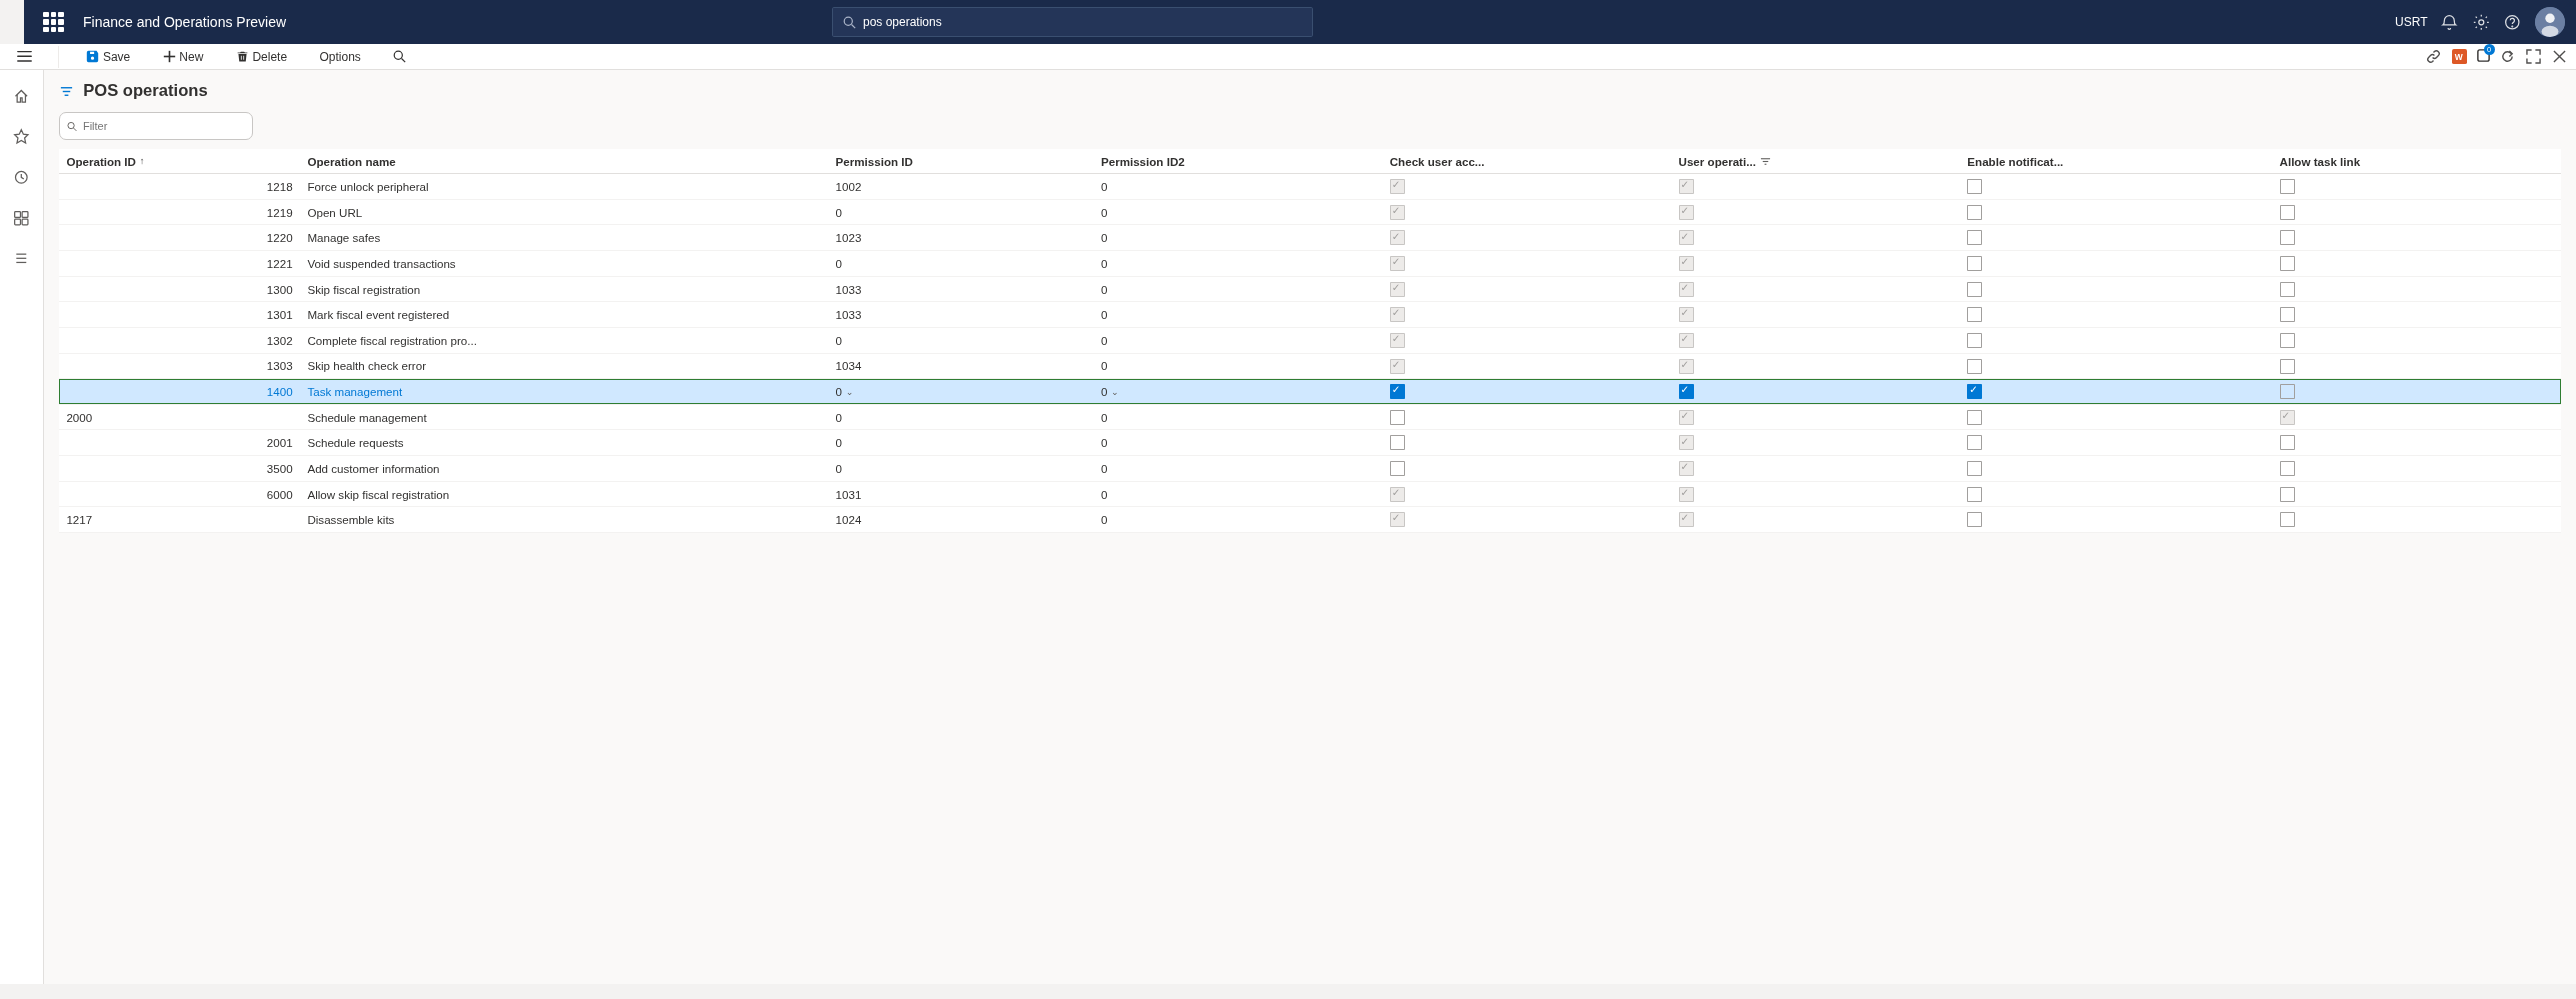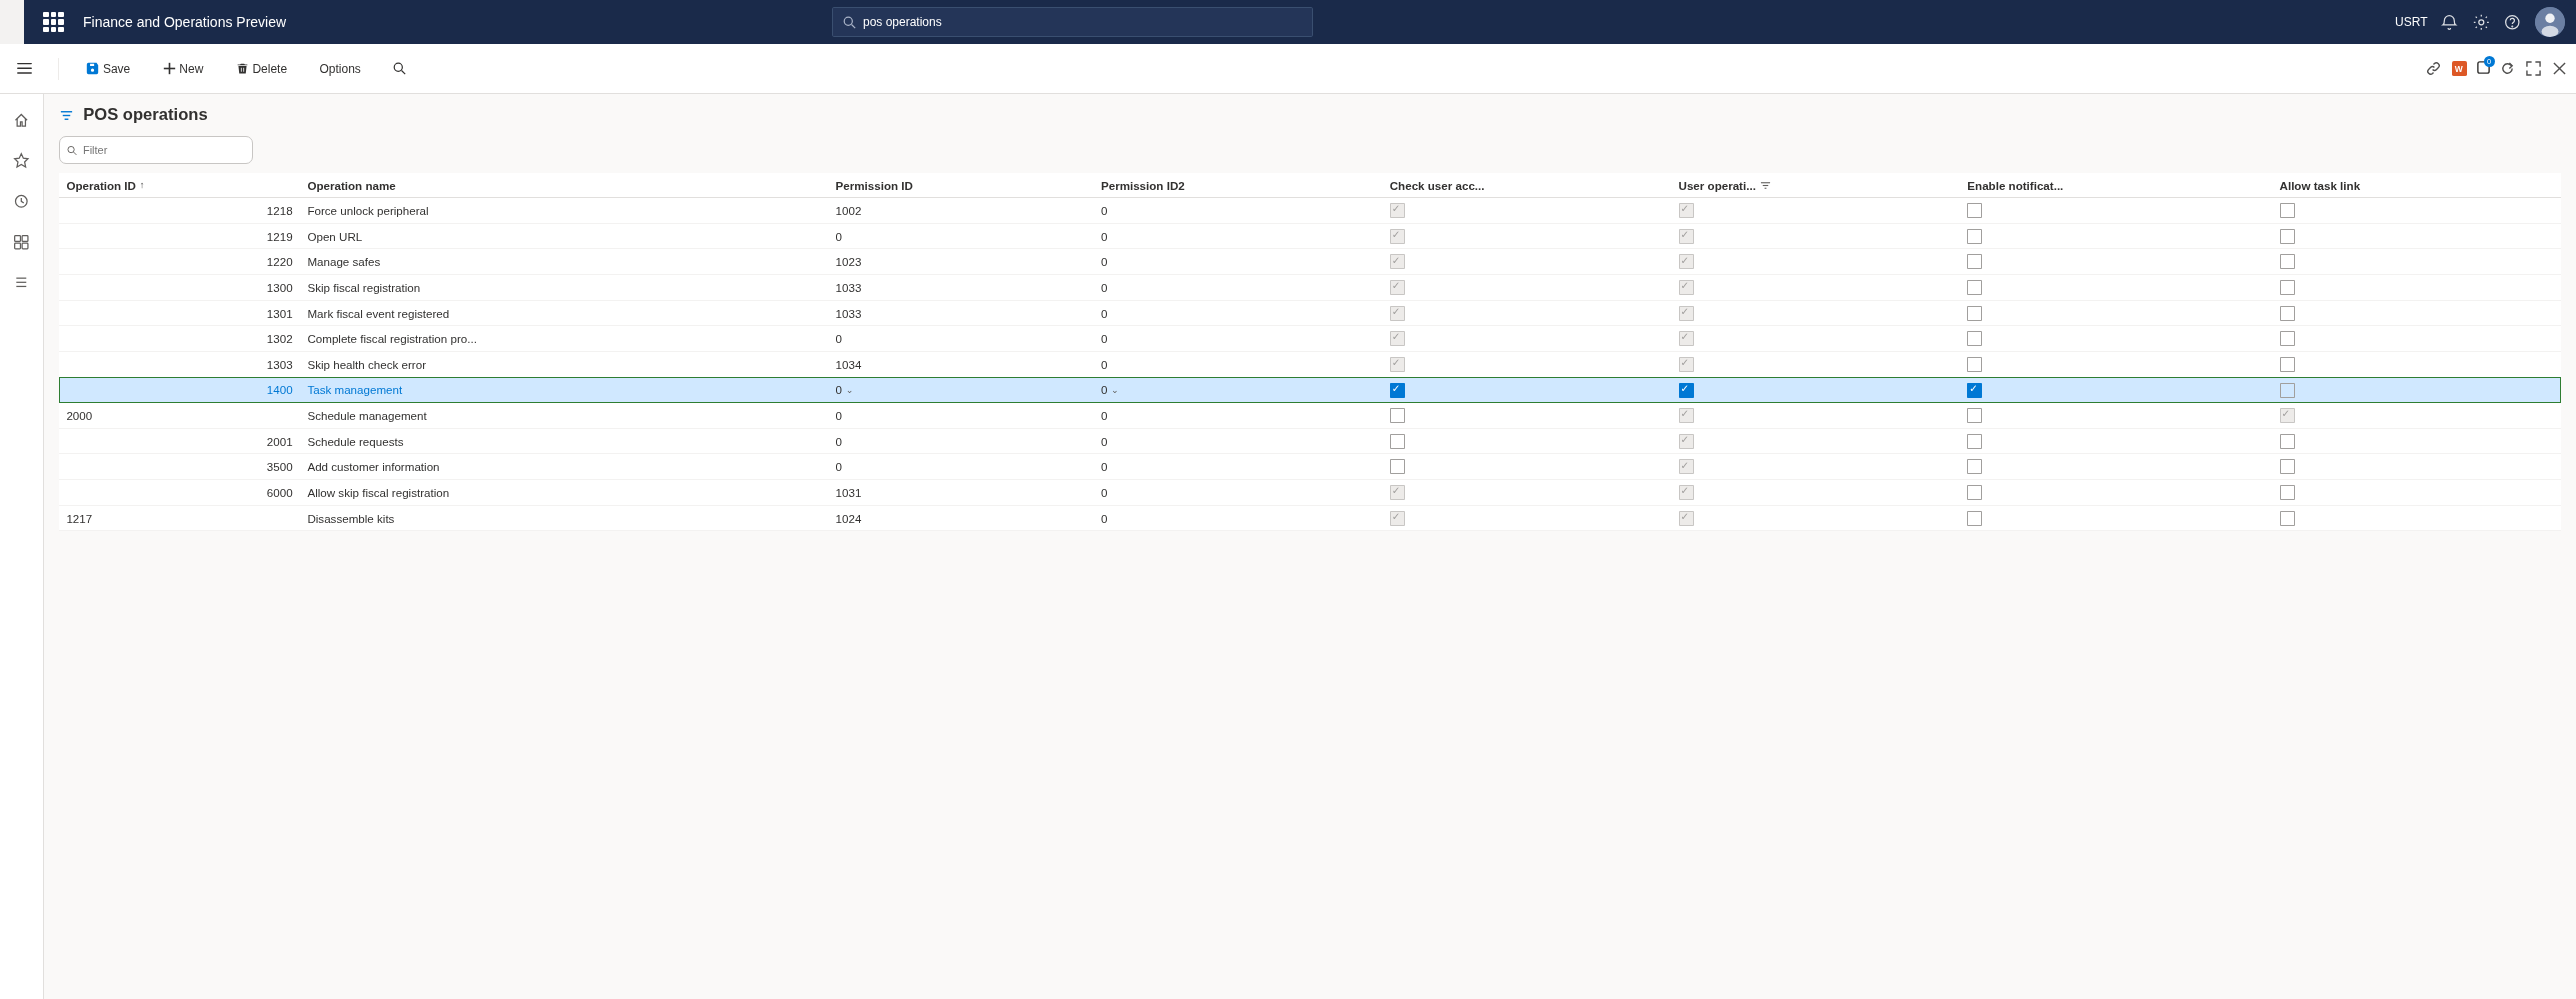--- a/index.html
+++ b/index.html
@@ -25,21 +25,21 @@
     .top-nav-search input::placeholder { color: #aab4c8; }
     .top-nav-right { display: flex; align-items: center; gap: 13px; margin-left: auto; }
     .top-nav-right .username { font-size: 12px; }
     .nav-icon { width: 18.5px; height: 18.5px; display: flex; align-items: center; justify-content: center; cursor: pointer; opacity: 0.85; }
     .avatar { width: 30px; height: 30px; border-radius: 50%; background: #6b7fa3; display: flex; align-items: center; justify-content: center; font-size: 11px; cursor: pointer; overflow: hidden; }
 
     
     .command-bar {
       display: flex; align-items: center;
       background: #fff; border-bottom: 0.9px solid #e1dfdd;
-      height: 50px; padding: 0 7.4px; gap: 14px;
+      height: 26px; padding: 0 7.4px; gap: 14px;
     }
     .cmd-btn {
       display: flex; align-items: center; gap: 3.7px;
       padding: 3.7px 9.2px; cursor: pointer; border: none;
       background: transparent; font-size: 12px; color: #323130;
       border-radius: 1.8px;
     }
     .cmd-divider { width: 0.9px; height: 22px; background: #edebe9; margin: 0 3.7px; }
 
     
@@ -356,20 +356,30 @@
               <td>0</td>
               <td><span class="cb faded"></span></td>
               <td><span class="cb faded"></span></td>
               <td><span class="cb"></span></td>
               <td><span class="cb"></span></td>
             </tr>
             <tr>
               <td style="text-align: right; color: rgb(50, 49, 48);">1220</td>
               <td style="color: rgb(50, 49, 48);">Manage safes</td>
               <td>1023</td>
+              <td>0</td>
+              <td><span class="cb faded"></span></td>
+              <td><span class="cb faded"></span></td>
+              <td><span class="cb"></span></td>
+              <td><span class="cb"></span></td>
+            </tr>
+            <tr>
+              <td style="text-align: right; color: rgb(50, 49, 48);">1221</td>
+              <td style="color: rgb(50, 49, 48);">Void suspended transactions</td>
+              <td>0</td>
               <td>0</td>
               <td><span class="cb faded"></span></td>
               <td><span class="cb faded"></span></td>
               <td><span class="cb"></span></td>
               <td><span class="cb"></span></td>
             </tr>
             <tr>
               <td style="text-align: right; color: rgb(50, 49, 48);">1300</td>
               <td style="color: rgb(50, 49, 48);">Skip fiscal registration</td>
               <td>1033</td>

